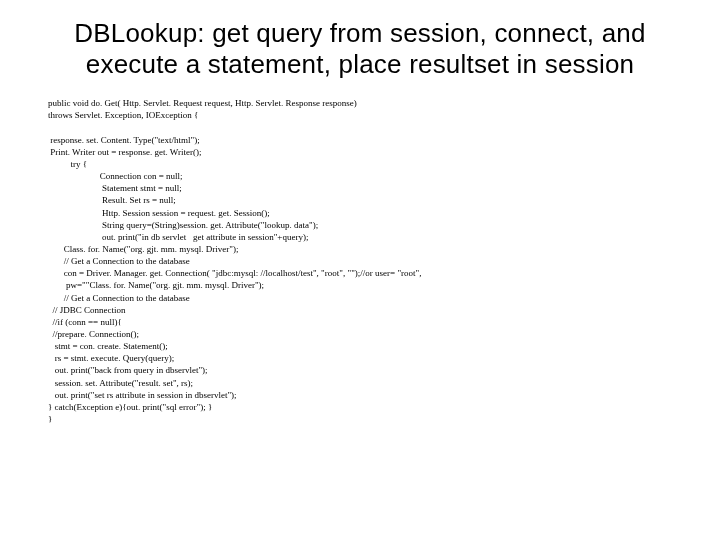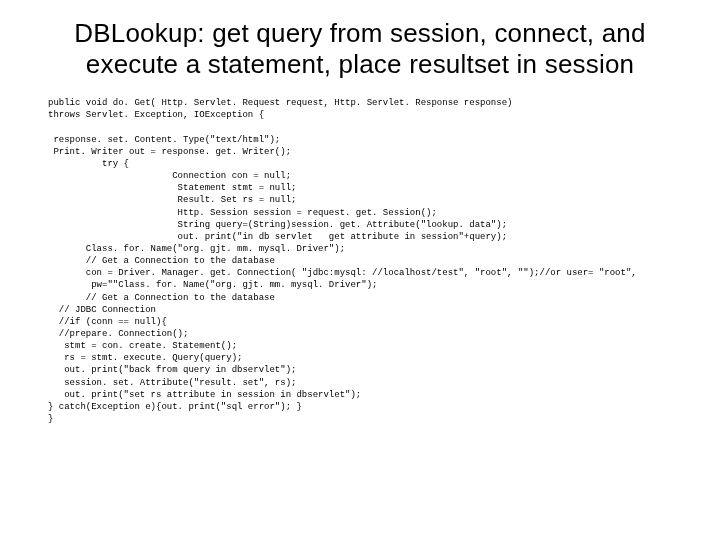--- a/index.html
+++ b/index.html
@@ -20,21 +20,21 @@
   .title {
     font-size: 26px;
     line-height: 1.18;
     color: #000;
     text-align: center;
     font-weight: 400;
     margin: 0 0 18px 0;
     letter-spacing: 0.2px;
   }
   .code {
-    font-family: Liberation Mono, monospace;
+    font-family: Liberation Serif, serif;
     font-size: 9px;
     line-height: 1.35;
     color: #000;
     white-space: pre;
     margin-left: 8px;
   }
 </style>
 </head>
 <body>
 

